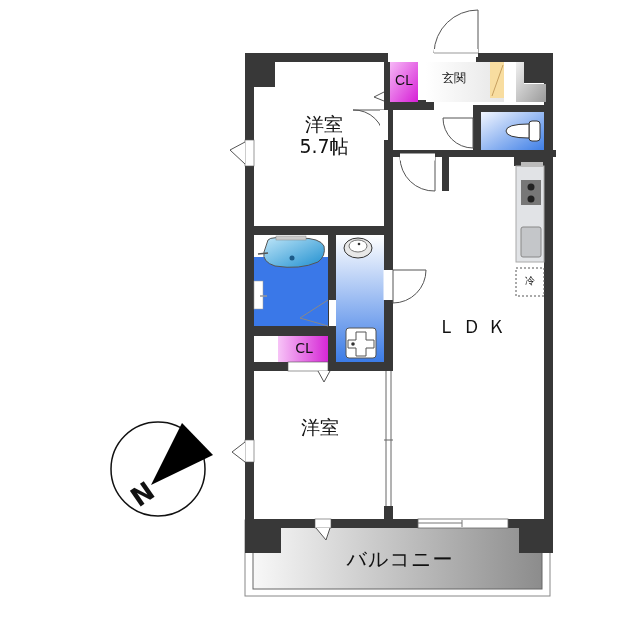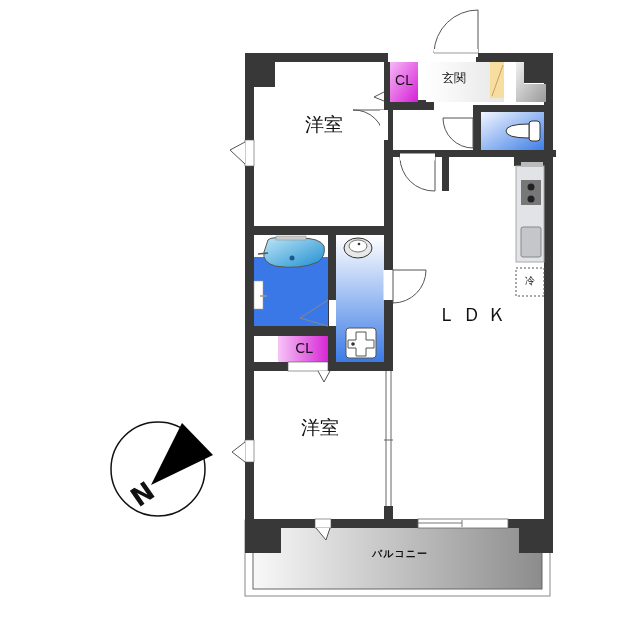--- a/index.html
+++ b/index.html
@@ -182,33 +182,34 @@
   <line x1="462" y1="520" x2="462" y2="527" stroke="#777" stroke-width="1"></line>
 
   <g>
     <circle cx="158" cy="469" r="47" fill="#fff" stroke="#111" stroke-width="1.5"></circle>
     <polygon points="182,423 213,455 151,485" fill="#000"></polygon>
   </g>
 </svg>
 
 <div class="room-label lbl-big" style="left:274px; top:114px; width:100px;">
   <div>洋室</div>
+  <div>5.7帖</div>
 </div>
 
 <div class="room-label lbl-big" style="left:270px; top:417px; width:100px;">
   <div>洋室</div>
 </div>
 
-<div class="room-label lbl-big" style="left:420px; top:304px; width:110px;">
+<div class="room-label lbl-big" style="left:420px; top:316px; width:110px;">
   <div style="letter-spacing:6px;">ＬＤＫ</div>
 </div>
 
 <div class="room-label lbl-small" style="left:430px; top:72px; width:48px; font-size:12px;">玄関</div>
 
 <div class="room-label" style="left:390px; top:72px; width:28px; font-size:14px; font-family:'Liberation Sans Narrow','Liberation Sans',sans-serif;">CL</div>
 
 <div class="room-label" style="left:282px; top:340px; width:44px; font-size:14px;">CL</div>
 
 <div class="room-label" style="left:516px; top:275px; width:28px; font-size:10px;">冷</div>
 
-<div class="room-label" style="left:330px; top:548px; width:140px; font-size:10px; letter-spacing:1px;font-weight:bold;">バルコニー</div>
+<div class="room-label" style="left:330px; top:548px; width:140px; font-size:20px; letter-spacing:1px;">バルコニー</div>
 
 <div class="room-label" style="left:128px; top:480px; width:30px; font-size:26px; transform:rotate(-35deg); font-weight:bold;">N</div>
 
 </body></html>

